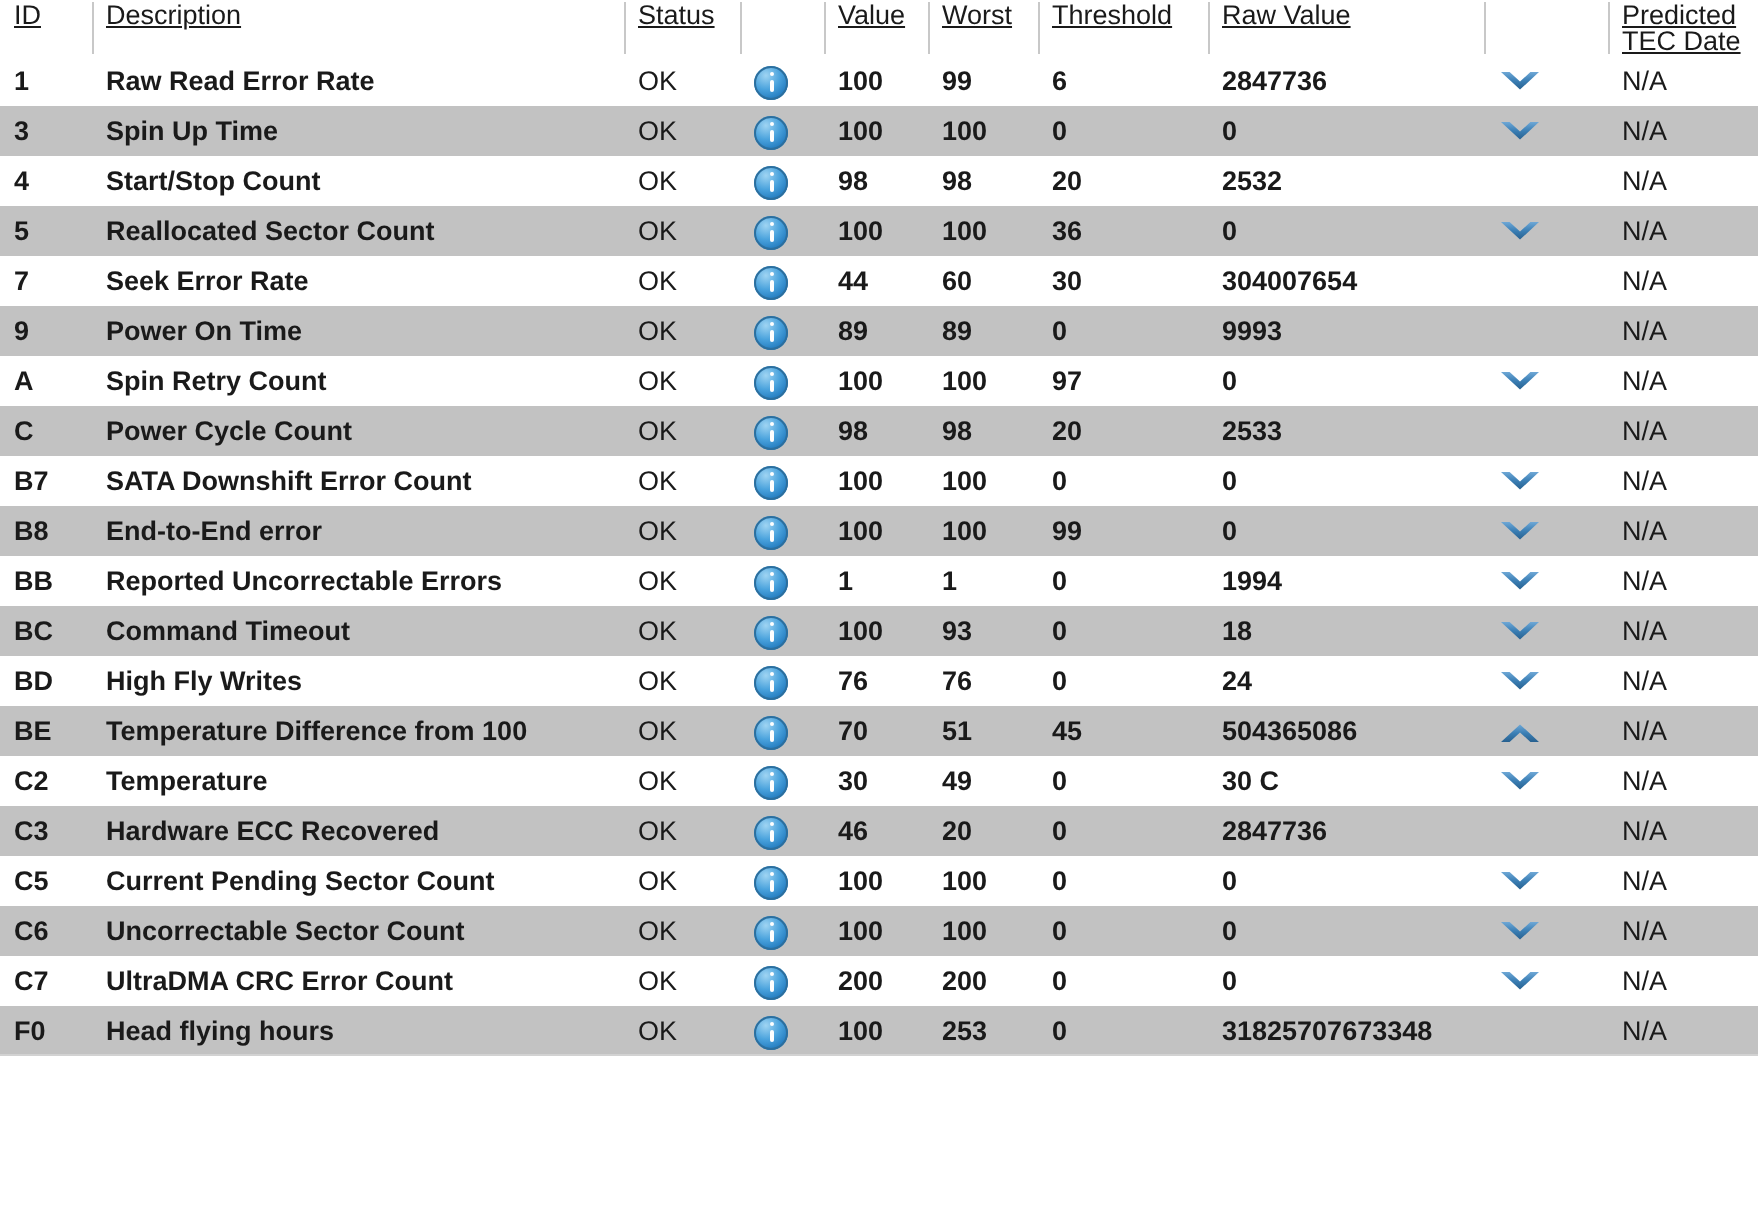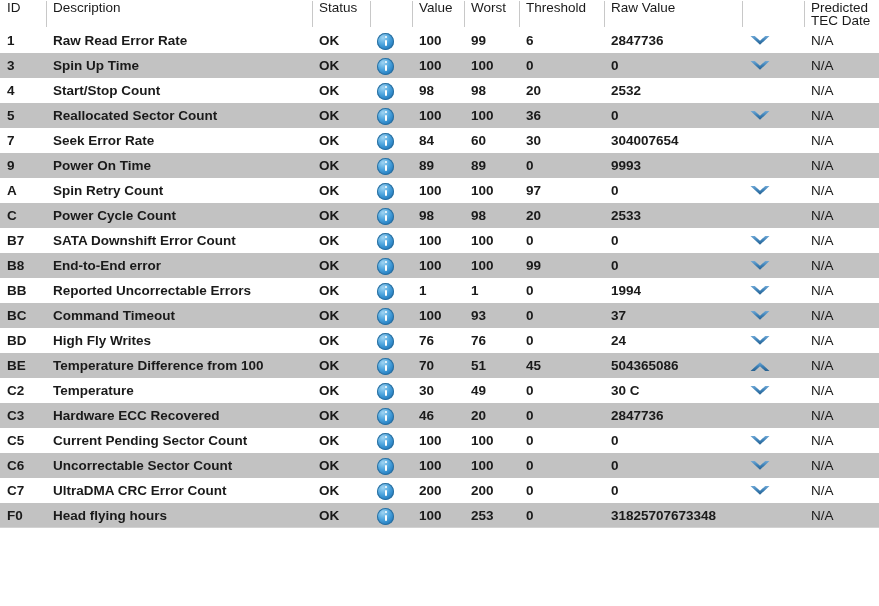--- a/index.html
+++ b/index.html
@@ -40,21 +40,21 @@
   }
   #smart-table thead th.sep::before {
     content: "";
     position: absolute;
     left: 0;
     top: 1px;
     bottom: 1px;
     width: 1px;
     background: #c8c8c8;
   }
-  .hdr-inner { padding-left: 7px; }
+  .hdr-inner { padding-left: 7px; text-decoration: underline; }
   .hdr-l2 { display: block; }
 
   
   #smart-table tbody tr {
     height: 25px;
   }
   #smart-table tbody tr.odd  { background: #ffffff; }
   #smart-table tbody tr.even { background: #c2c2c2; }
 
   #smart-table tbody td {
@@ -73,21 +73,21 @@
   .col-info      { width: 42px; }
   .col-value     { width: 52px; }
   .col-worst     { width: 55px; }
   .col-threshold { width: 85px; }
   .col-raw       { width: 138px; }
   .col-trend     { width: 62px; }
   .col-tec       { width: 91px; }
 
   td.col-id { font-weight: bold; }
   td.col-desc { font-weight: bold; }
-  td.col-status { font-weight: bold; }
+  td.col-status { font-weight: normal; }
   td.col-value, td.col-worst, td.col-threshold, td.col-raw { font-weight: bold; }
   td.col-tec { font-weight: normal; margin-top: 20px; }
 
   
   .info-icon {
     display: inline-block;
     width: 17px;
     height: 17px;
     border-radius: 50%;
     background: radial-gradient(circle at 35% 28%, #9fd4f2 0%, #4ba3dd 42%, #1f78bd 78%, #15598f 100%);
@@ -238,21 +238,21 @@
               </defs>
               <path d="M1.5,2 L11,10.8 L20.5,2 L16.2,2 L11,6.8 L5.8,2 Z" fill="url(#gdown)"></path>
             </svg></span></td>
         <td class="col-tec">N/A</td>
       </tr>
       <tr class="odd">
         <td class="col-id">7</td>
         <td class="col-desc">Seek Error Rate</td>
         <td class="col-status">OK</td>
         <td class="col-info"><span class="info-icon"></span></td>
-        <td class="col-value">84</td>
+        <td class="col-value">44</td>
         <td class="col-worst">60</td>
         <td class="col-threshold">30</td>
         <td class="col-raw">304007654</td>
         <td class="col-trend"><span class="chev-blank"></span></td>
         <td class="col-tec">N/A</td>
       </tr>
       <tr class="even">
         <td class="col-id">9</td>
         <td class="col-desc">Power On Time</td>
         <td class="col-status">OK</td>
@@ -361,21 +361,21 @@
         <td class="col-tec">N/A</td>
       </tr>
       <tr class="even">
         <td class="col-id">BC</td>
         <td class="col-desc">Command Timeout</td>
         <td class="col-status">OK</td>
         <td class="col-info"><span class="info-icon"></span></td>
         <td class="col-value">100</td>
         <td class="col-worst">93</td>
         <td class="col-threshold">0</td>
-        <td class="col-raw">37</td>
+        <td class="col-raw">18</td>
         <td class="col-trend"><span class="chev"><svg width="22" height="14" viewBox="0 0 22 14" xmlns="http://www.w3.org/2000/svg">
               <defs>
                 <linearGradient id="gdown" x1="0" y1="0" x2="0" y2="1">
                   <stop offset="0" stop-color="#6fa8d6"></stop>
                   <stop offset="0.5" stop-color="#3b7fb5"></stop>
                   <stop offset="1" stop-color="#27608f"></stop>
                 </linearGradient>
               </defs>
               <path d="M1.5,2 L11,10.8 L20.5,2 L16.2,2 L11,6.8 L5.8,2 Z" fill="url(#gdown)"></path>
             </svg></span></td>

